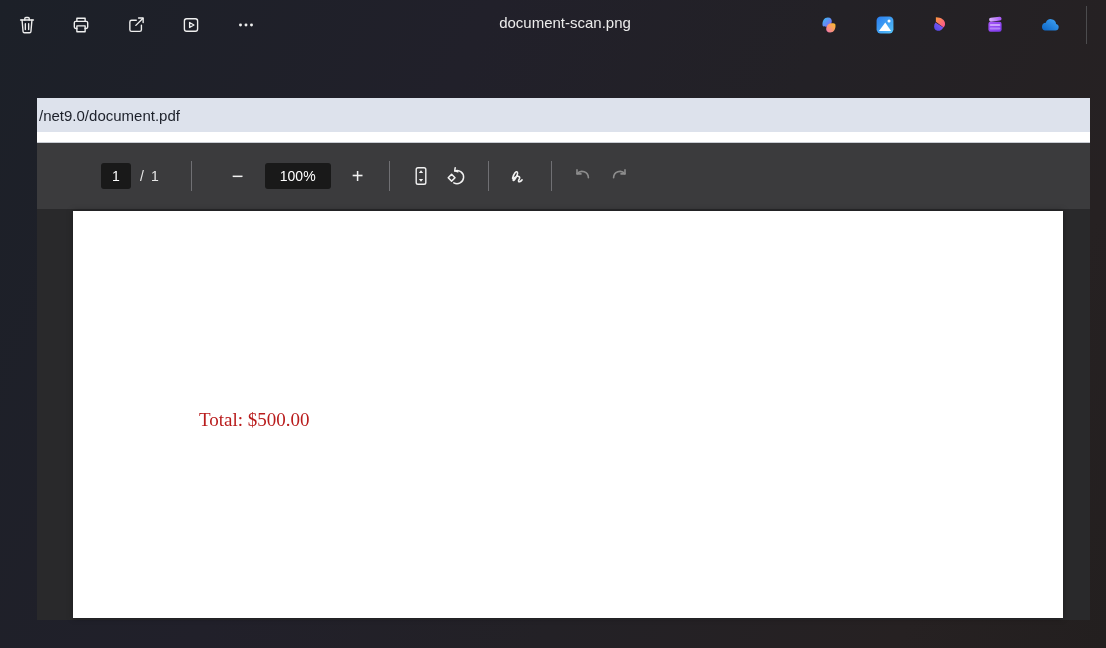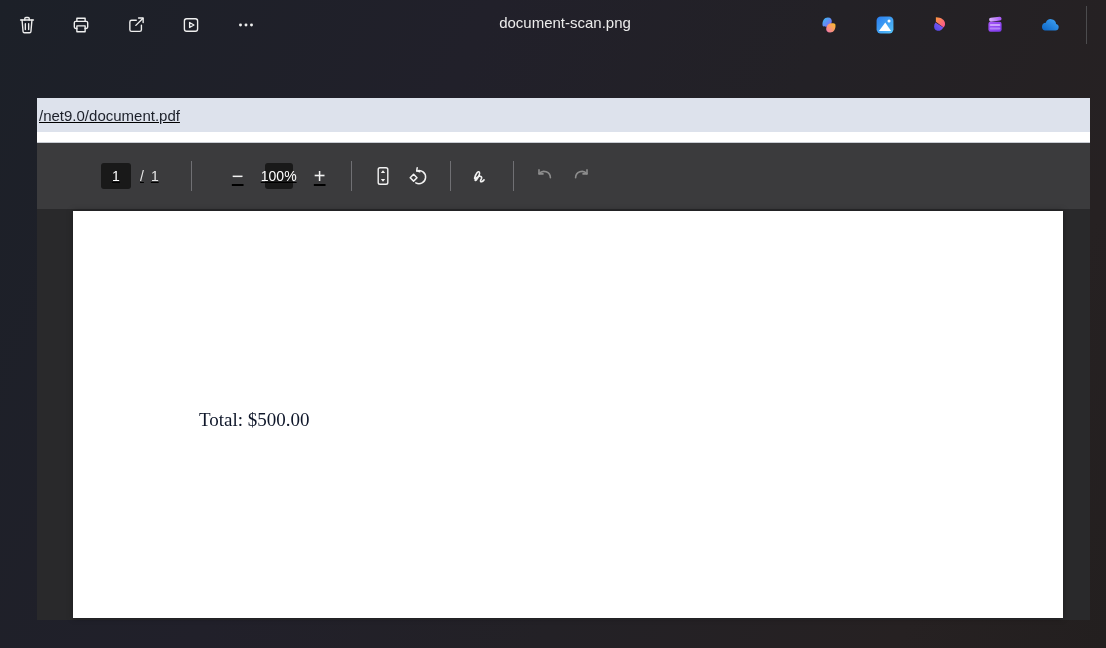--- a/index.html
+++ b/index.html
@@ -17,58 +17,58 @@
   }
   .app-title{
     position:absolute;left:565px;top:14px;transform:translateX(-50%);
     color:#ececec;font-size:15px;white-space:nowrap;
   }
   .topbar-divider{position:absolute;left:1086px;top:6px;width:1px;height:38px;background:#4c4c4e;}
 
   
   .viewer{
     position:absolute;left:37px;top:98px;width:1053px;height:522px;
-    background:#29292b;display:flex;flex-direction:column;text-decoration:underline;
+    background:#29292b;display:flex;flex-direction:column;
   }
   .viewer-titlebar{
     height:34px;background:#dde2ec;color:#1d212b;font-size:15px;
     display:flex;align-items:center;padding-left:2px;flex:0 0 auto;
   }
   .viewer-whitestrip{height:10px;background:#ffffff;border-bottom:1px solid #c9cdd4;flex:0 0 auto;}
   .pdf-toolbar{
     height:66px;background:#3b3b3d;display:flex;align-items:center;
     padding-left:64px;flex:0 0 auto;color:#f2f2f2;font-size:14px;
   }
   .field-box{
     background:#191919;border-radius:3px;height:26px;display:flex;
     align-items:center;justify-content:center;color:#fff;cursor:text;
   }
   .pagebox{width:30px;}
-  .zoombox{width:28px;margin:0 9px;}
+  .zoombox{width:66px;margin:0 9px;}
   .page-sep{margin:0 7px 0 9px;color:#e8e8e8;}
   .page-total{color:#e8e8e8;}
   .tb-divider{width:1px;height:30px;background:#707074;margin:0 13px;flex:0 0 auto;}
   .tb-btn{
     width:36px;height:36px;border-radius:4px;display:flex;align-items:center;
     justify-content:center;cursor:pointer;flex:0 0 auto;
   }
   .zoom-glyph{font-size:20px;color:#f2f2f2;line-height:1;}
   .pdf-content{position:relative;flex:1 1 auto;background:#29292b;}
   .pdf-page{
     position:absolute;left:36px;top:2px;width:990px;height:407px;background:#ffffff;
     box-shadow:0 0 6px rgba(0,0,0,.35);
   }
   .doc-heading{
     position:absolute;left:126px;top:130px;
     font-family:"Liberation Serif",serif;font-weight:bold;font-size:38px;
     color:#0d0d0d;line-height:1;white-space:nowrap;
   }
   .doc-total{
     position:absolute;left:126px;top:198px;
-    font-family:"Liberation Serif",serif;font-size:19px;color:#0f172a;line-height:1.2;white-space:nowrap;
+    font-family:"Liberation Serif",serif;font-size:19px;color:#b91c1c;line-height:1.2;white-space:nowrap;
   }
   svg{display:block;}
 </style>
 </head>
 <body>
 
 <div class="topbar">
 
   <div class="icon-btn" style="left:9px">
     <span>

